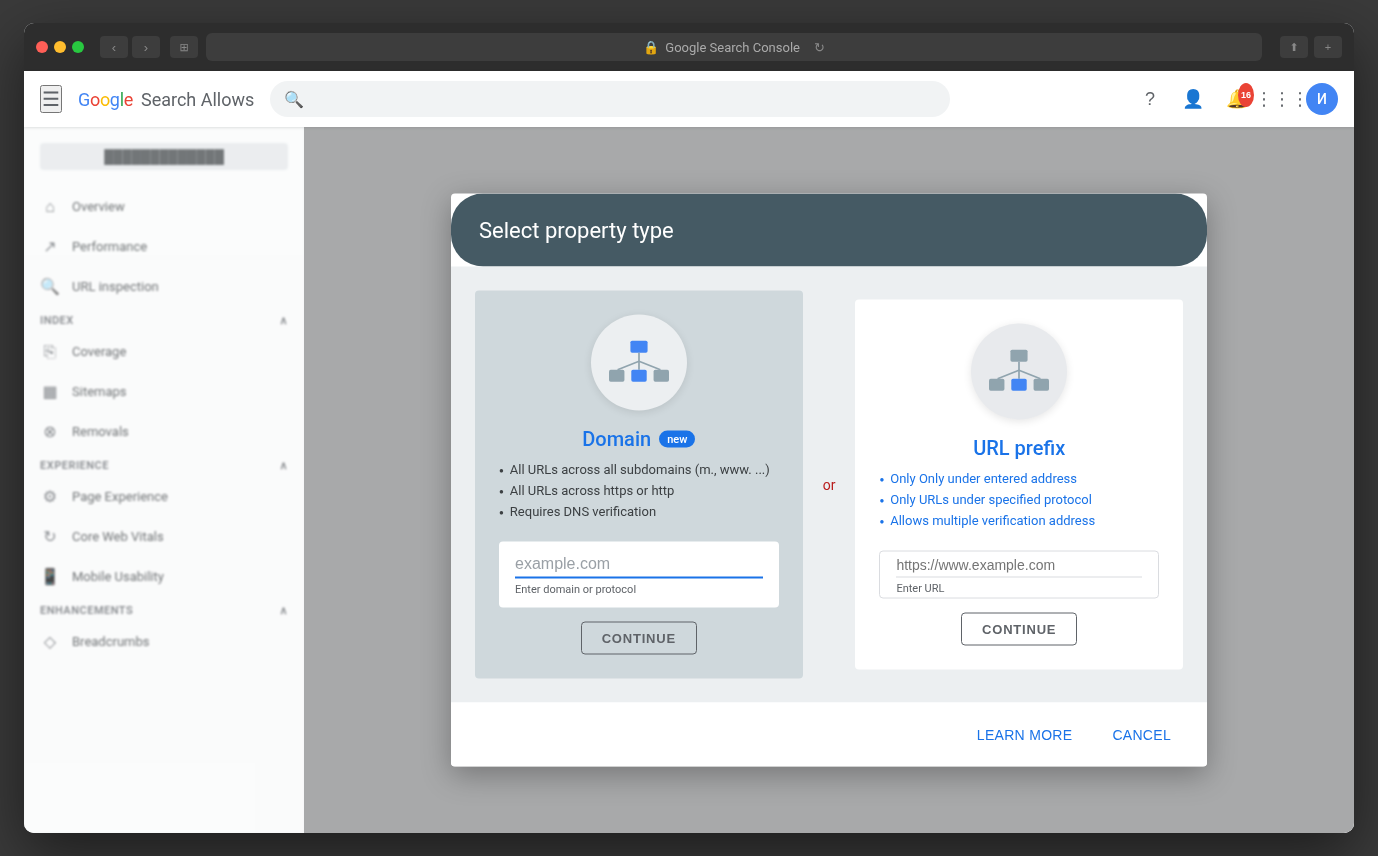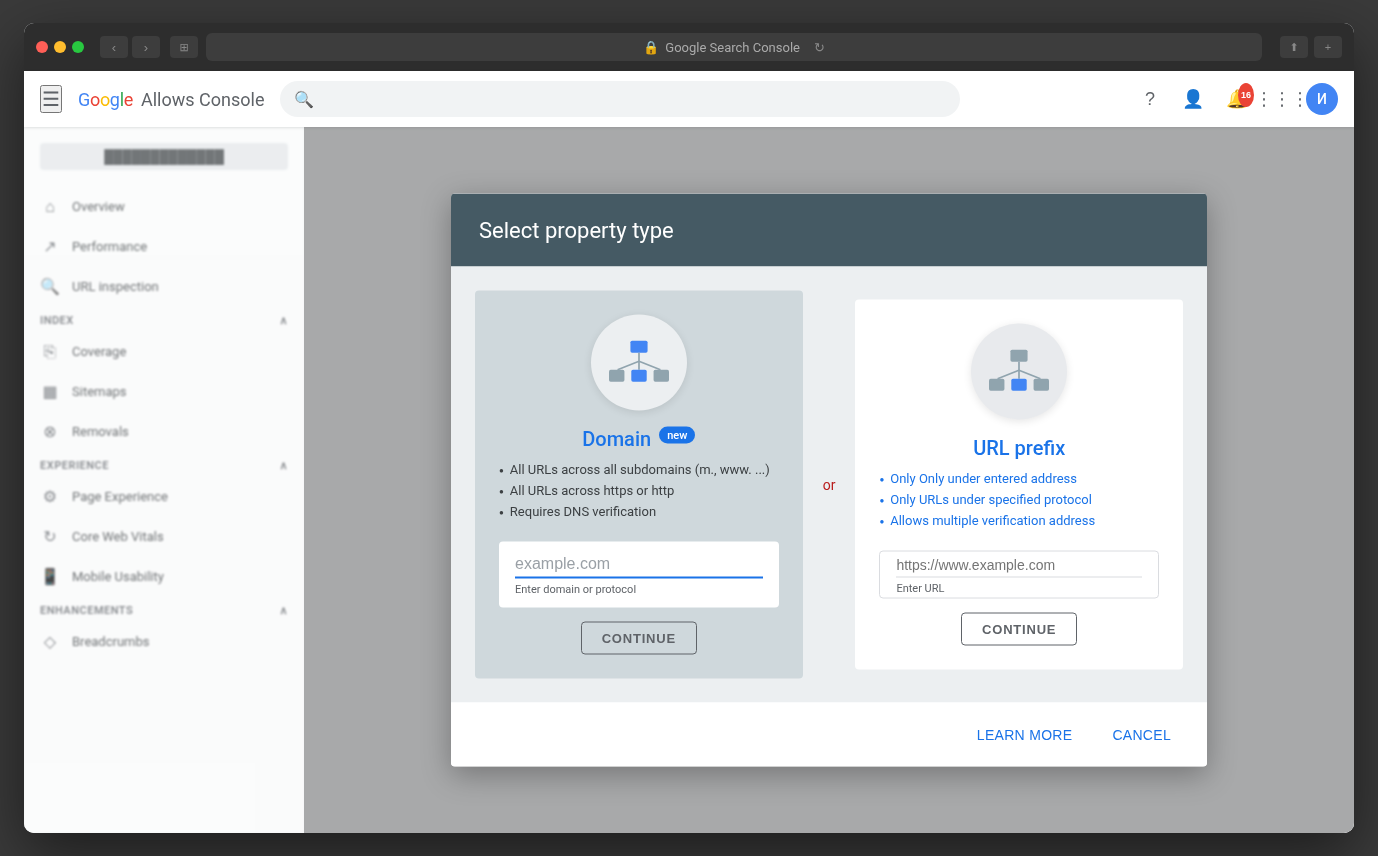--- a/index.html
+++ b/index.html
@@ -304,20 +304,21 @@
       border-radius: 4px;
       box-shadow: 0 8px 30px rgba(0,0,0,0.3);
       z-index: 20;
       overflow: hidden;
     }
 
     .dialog-header {
       background: #455a64;
       padding: 24px 28px;
       color: white;
+      border-radius: 32px;
     }
     .dialog-title {
       font-size: 22px;
       font-weight: 400;
       color: white;
     }
 
     .dialog-body {
       padding: 24px;
       background: #eceff1;
@@ -375,21 +376,21 @@
       width: 60px;
       height: 50px;
     }
 
     .card-type-title {
       font-size: 20px;
       font-weight: 500;
       color: #1a73e8;
       margin-bottom: 8px;
       display: flex;
-      align-items: flex-start;
+      align-items: center;
       gap: 8px;
     }
 
     .new-badge {
       background: #1a73e8;
       color: white;
       font-size: 11px;
       padding: 2px 8px;
       border-radius: 12px;
       font-weight: 500;
@@ -539,21 +540,21 @@
   <div class="app-content">
 
     <div class="app-header">
       <button class="hamburger-btn">
         <span>☰</span>
       </button>
       <div class="app-logo">
         <span class="google-text">
           <span class="g">G</span><span class="o1">o</span><span class="o2">o</span><span class="g2">g</span><span class="l">l</span><span class="e">e</span>
         </span>
-        <span class="search-console-text"> Allows Console</span>
+        <span class="search-console-text"> Search Allows</span>
       </div>
       <div class="search-bar">
         <span class="search-bar-icon">🔍</span>
       </div>
       <div class="header-actions">
         <button class="header-icon-btn">?</button>
         <button class="header-icon-btn">👤</button>
         <button class="header-icon-btn">
           🔔
           <span class="notification-badge">16</span>

